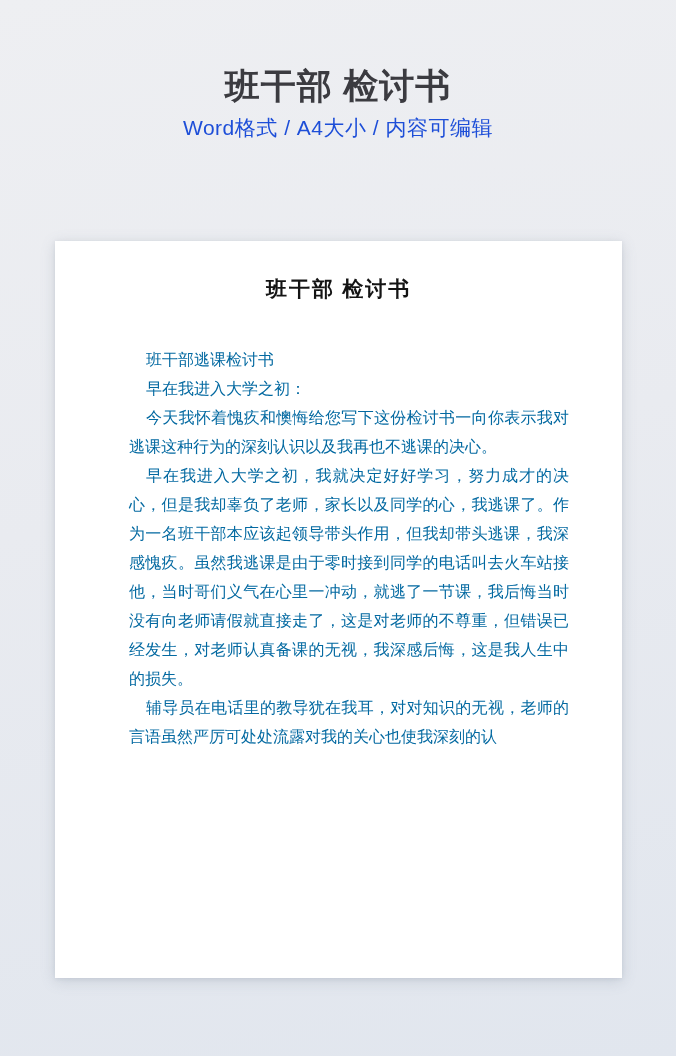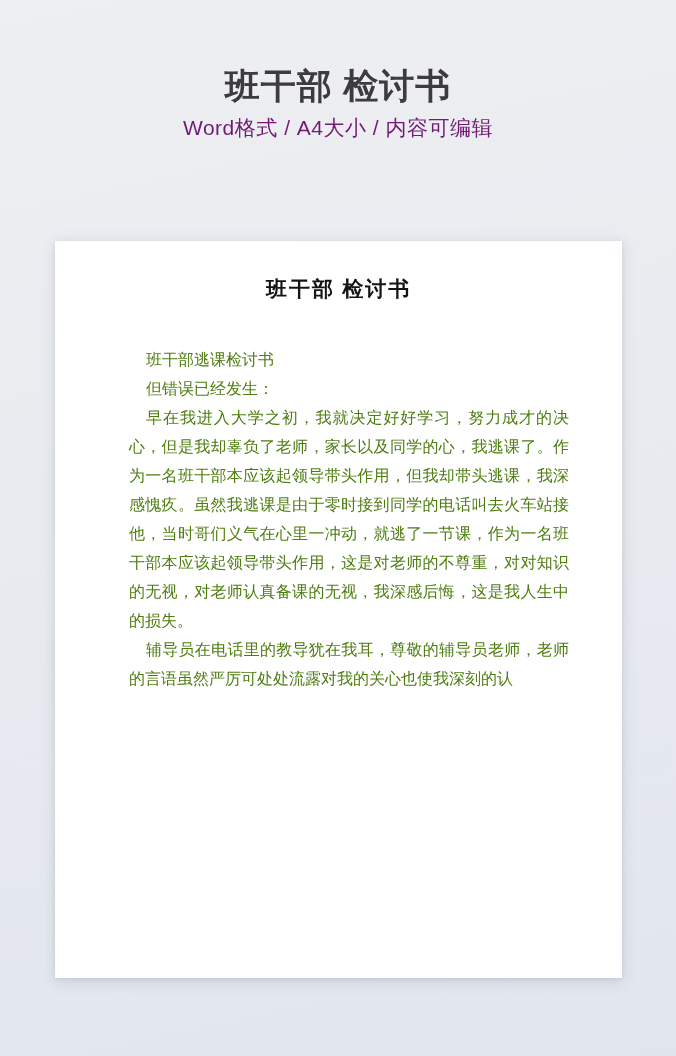--- a/index.html
+++ b/index.html
@@ -29,21 +29,21 @@
     font-weight: 700;
     color: #3b3b40;
     letter-spacing: 1px;
   }
   .template-subtitle {
     margin: 0;
     padding-top: 9px;
     font-size: 21px;
     line-height: 26px;
     font-weight: 400;
-    color: #701a75;
+    color: #1d4ed8;
     letter-spacing: 0.5px;
   }
   .paper {
     position: absolute;
     left: 55px;
     top: 241px;
     width: 567px;
     height: 737px;
     background: #ffffff;
     box-shadow: 0 3px 14px rgba(96, 108, 132, 0.20), 0 1px 4px rgba(96, 108, 132, 0.12);
@@ -63,38 +63,39 @@
     letter-spacing: 2px;
   }
   .doc-body {
     position: absolute;
     top: 104px;
     left: 74px;
     width: 440px;
     font-family: "Liberation Serif", "DejaVu Serif", serif;
     font-size: 16px;
     line-height: 29px;
-    color: #4d7c0f;
+    color: #0369a1;
     text-align: justify;
     text-justify: inter-character;
   }
   .doc-par {
     margin: 0;
     text-indent: 17px;
   }
 </style>
 </head>
 <body>
 
 <header class="page-header">
   <h1 class="template-title">班干部 检讨书</h1>
   <div class="template-subtitle">Word格式 / A4大小 / 内容可编辑</div>
 </header>
 
 <section class="paper">
   <h2 class="doc-title">班干部 检讨书</h2>
   <div class="doc-body">
       <p class="doc-par">班干部逃课检讨书</p>
-      <p class="doc-par">但错误已经发生：</p>
-      <p class="doc-par">早在我进入大学之初，我就决定好好学习，努力成才的决心，但是我却辜负了老师，家长以及同学的心，我逃课了。作为一名班干部本应该起领导带头作用，但我却带头逃课，我深感愧疚。虽然我逃课是由于零时接到同学的电话叫去火车站接他，当时哥们义气在心里一冲动，就逃了一节课，作为一名班干部本应该起领导带头作用，这是对老师的不尊重，对对知识的无视，对老师认真备课的无视，我深感后悔，这是我人生中的损失。</p>
-      <p class="doc-par">辅导员在电话里的教导犹在我耳，尊敬的辅导员老师，老师的言语虽然严厉可处处流露对我的关心也使我深刻的认</p>
+      <p class="doc-par">早在我进入大学之初：</p>
+      <p class="doc-par">今天我怀着愧疚和懊悔给您写下这份检讨书一向你表示我对逃课这种行为的深刻认识以及我再也不逃课的决心。</p>
+      <p class="doc-par">早在我进入大学之初，我就决定好好学习，努力成才的决心，但是我却辜负了老师，家长以及同学的心，我逃课了。作为一名班干部本应该起领导带头作用，但我却带头逃课，我深感愧疚。虽然我逃课是由于零时接到同学的电话叫去火车站接他，当时哥们义气在心里一冲动，就逃了一节课，我后悔当时没有向老师请假就直接走了，这是对老师的不尊重，但错误已经发生，对老师认真备课的无视，我深感后悔，这是我人生中的损失。</p>
+      <p class="doc-par">辅导员在电话里的教导犹在我耳，对对知识的无视，老师的言语虽然严厉可处处流露对我的关心也使我深刻的认</p>
     </div>
 </section>
 
 </body></html>

